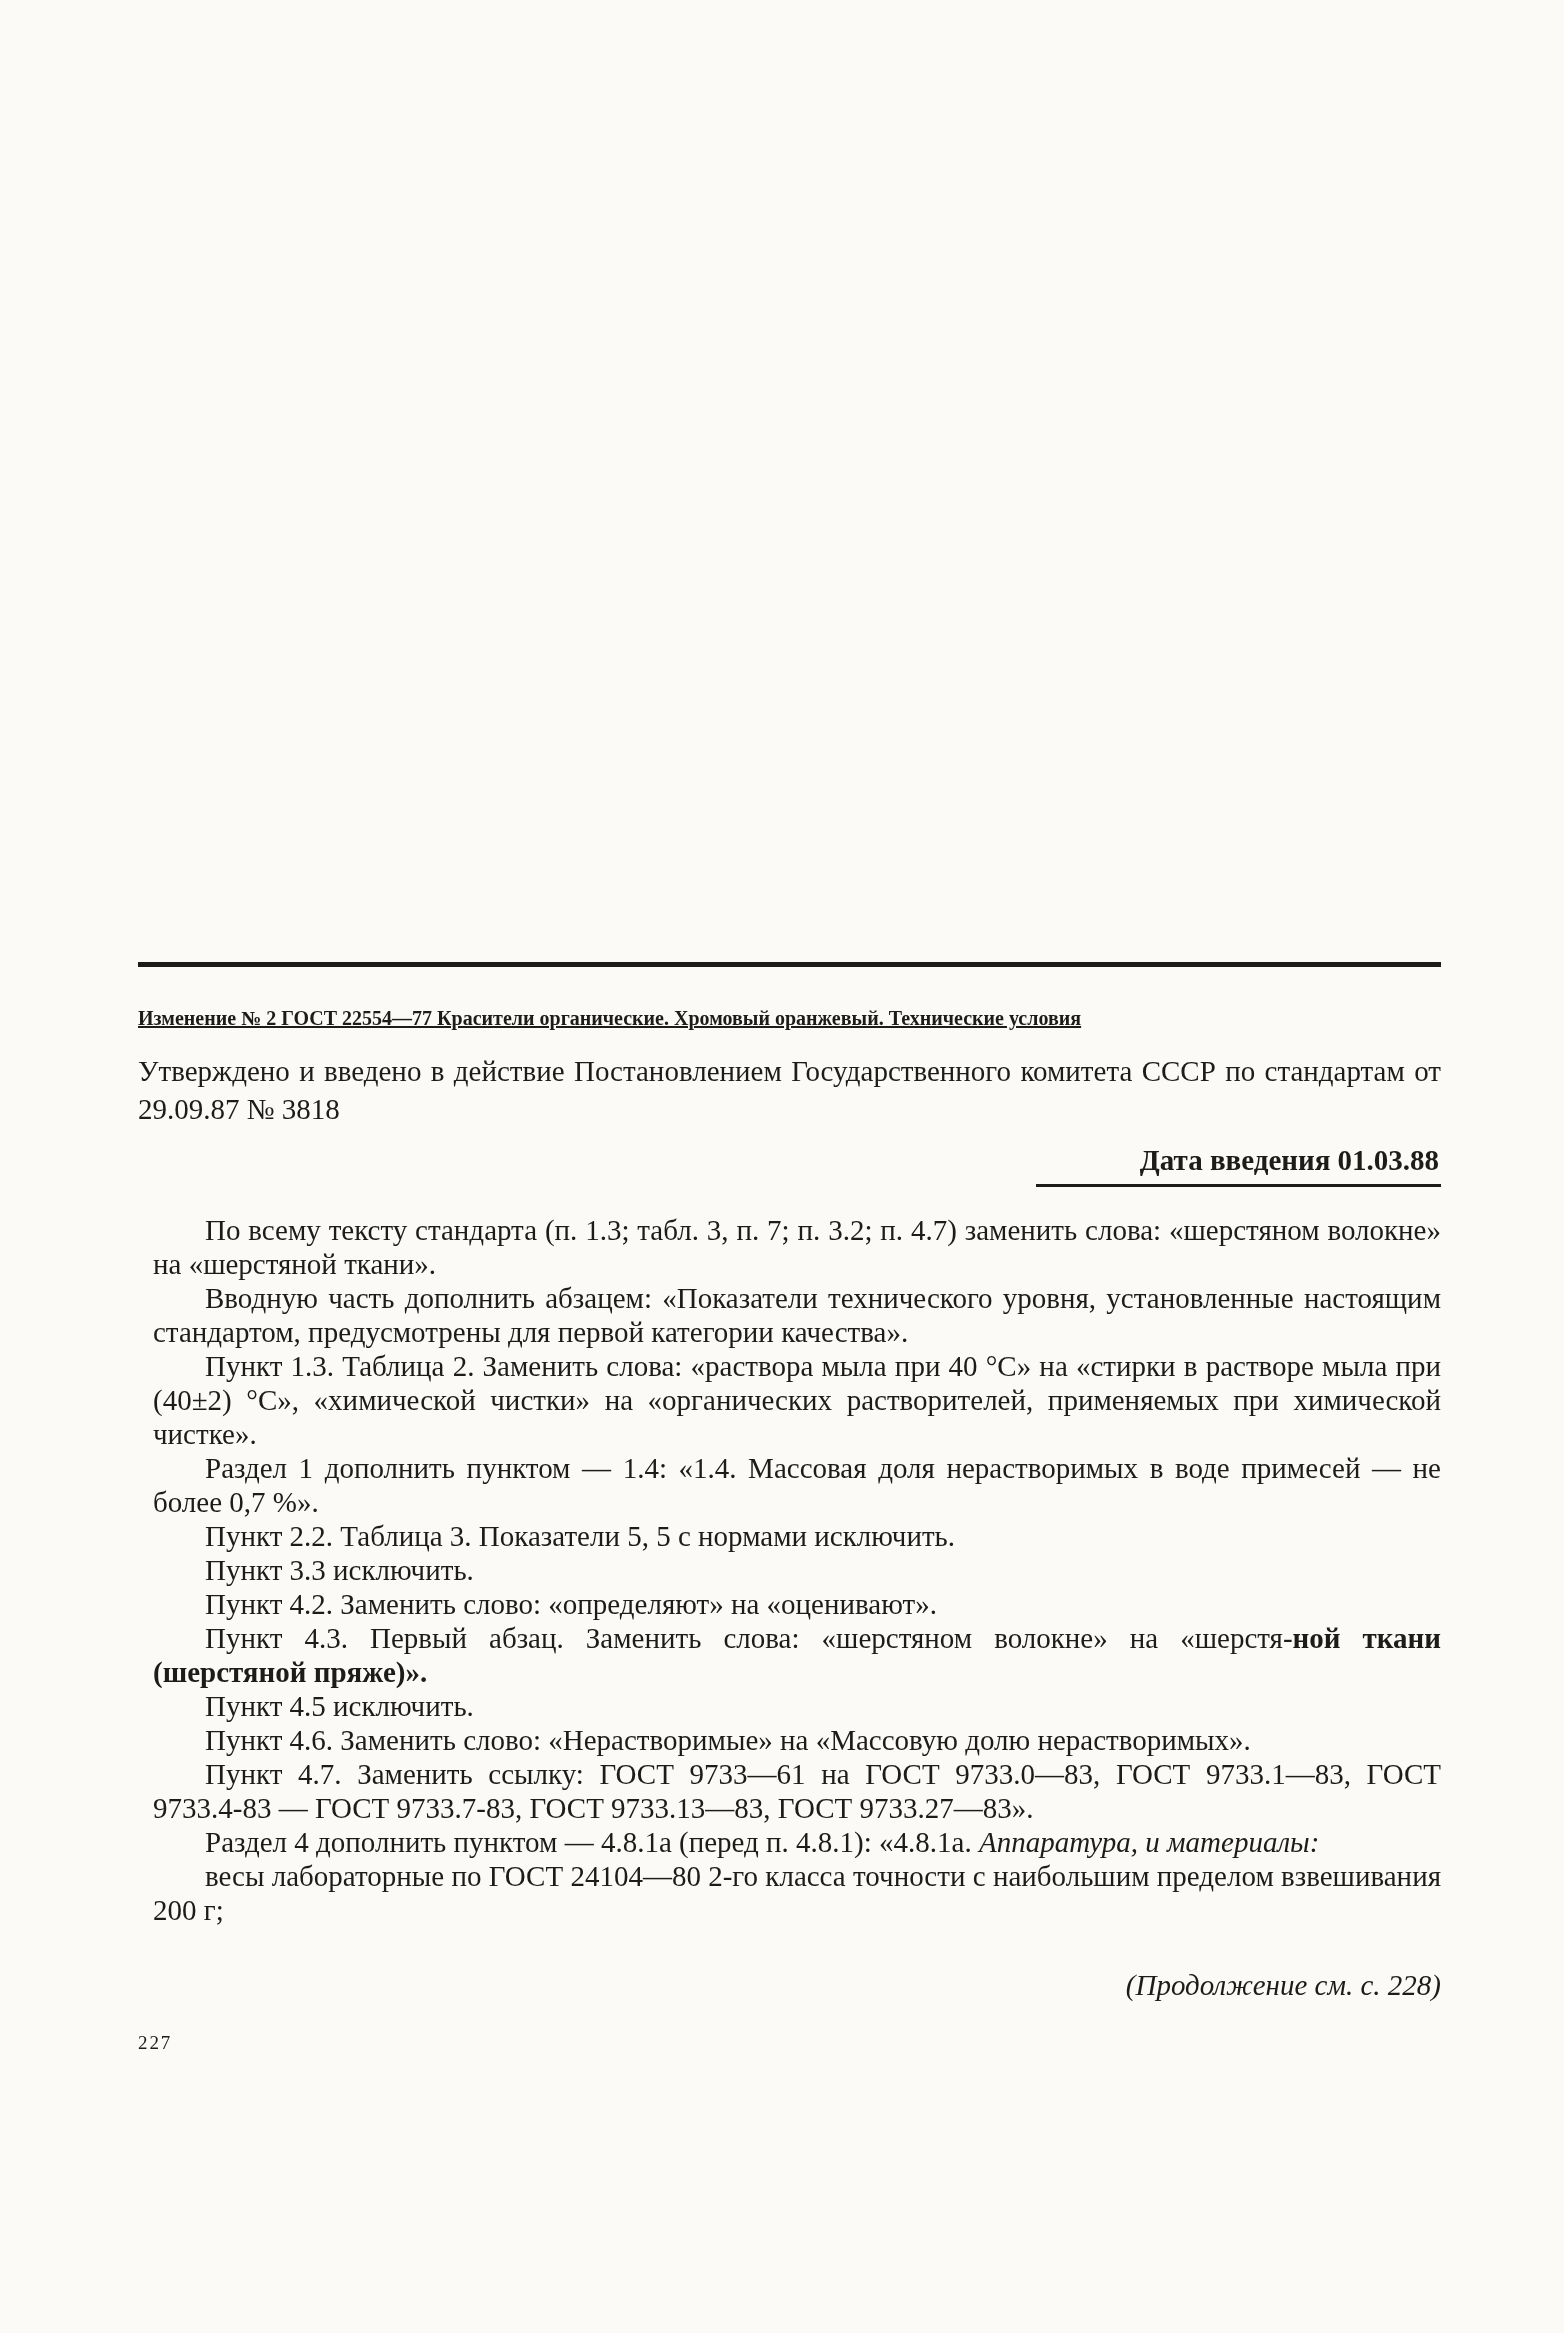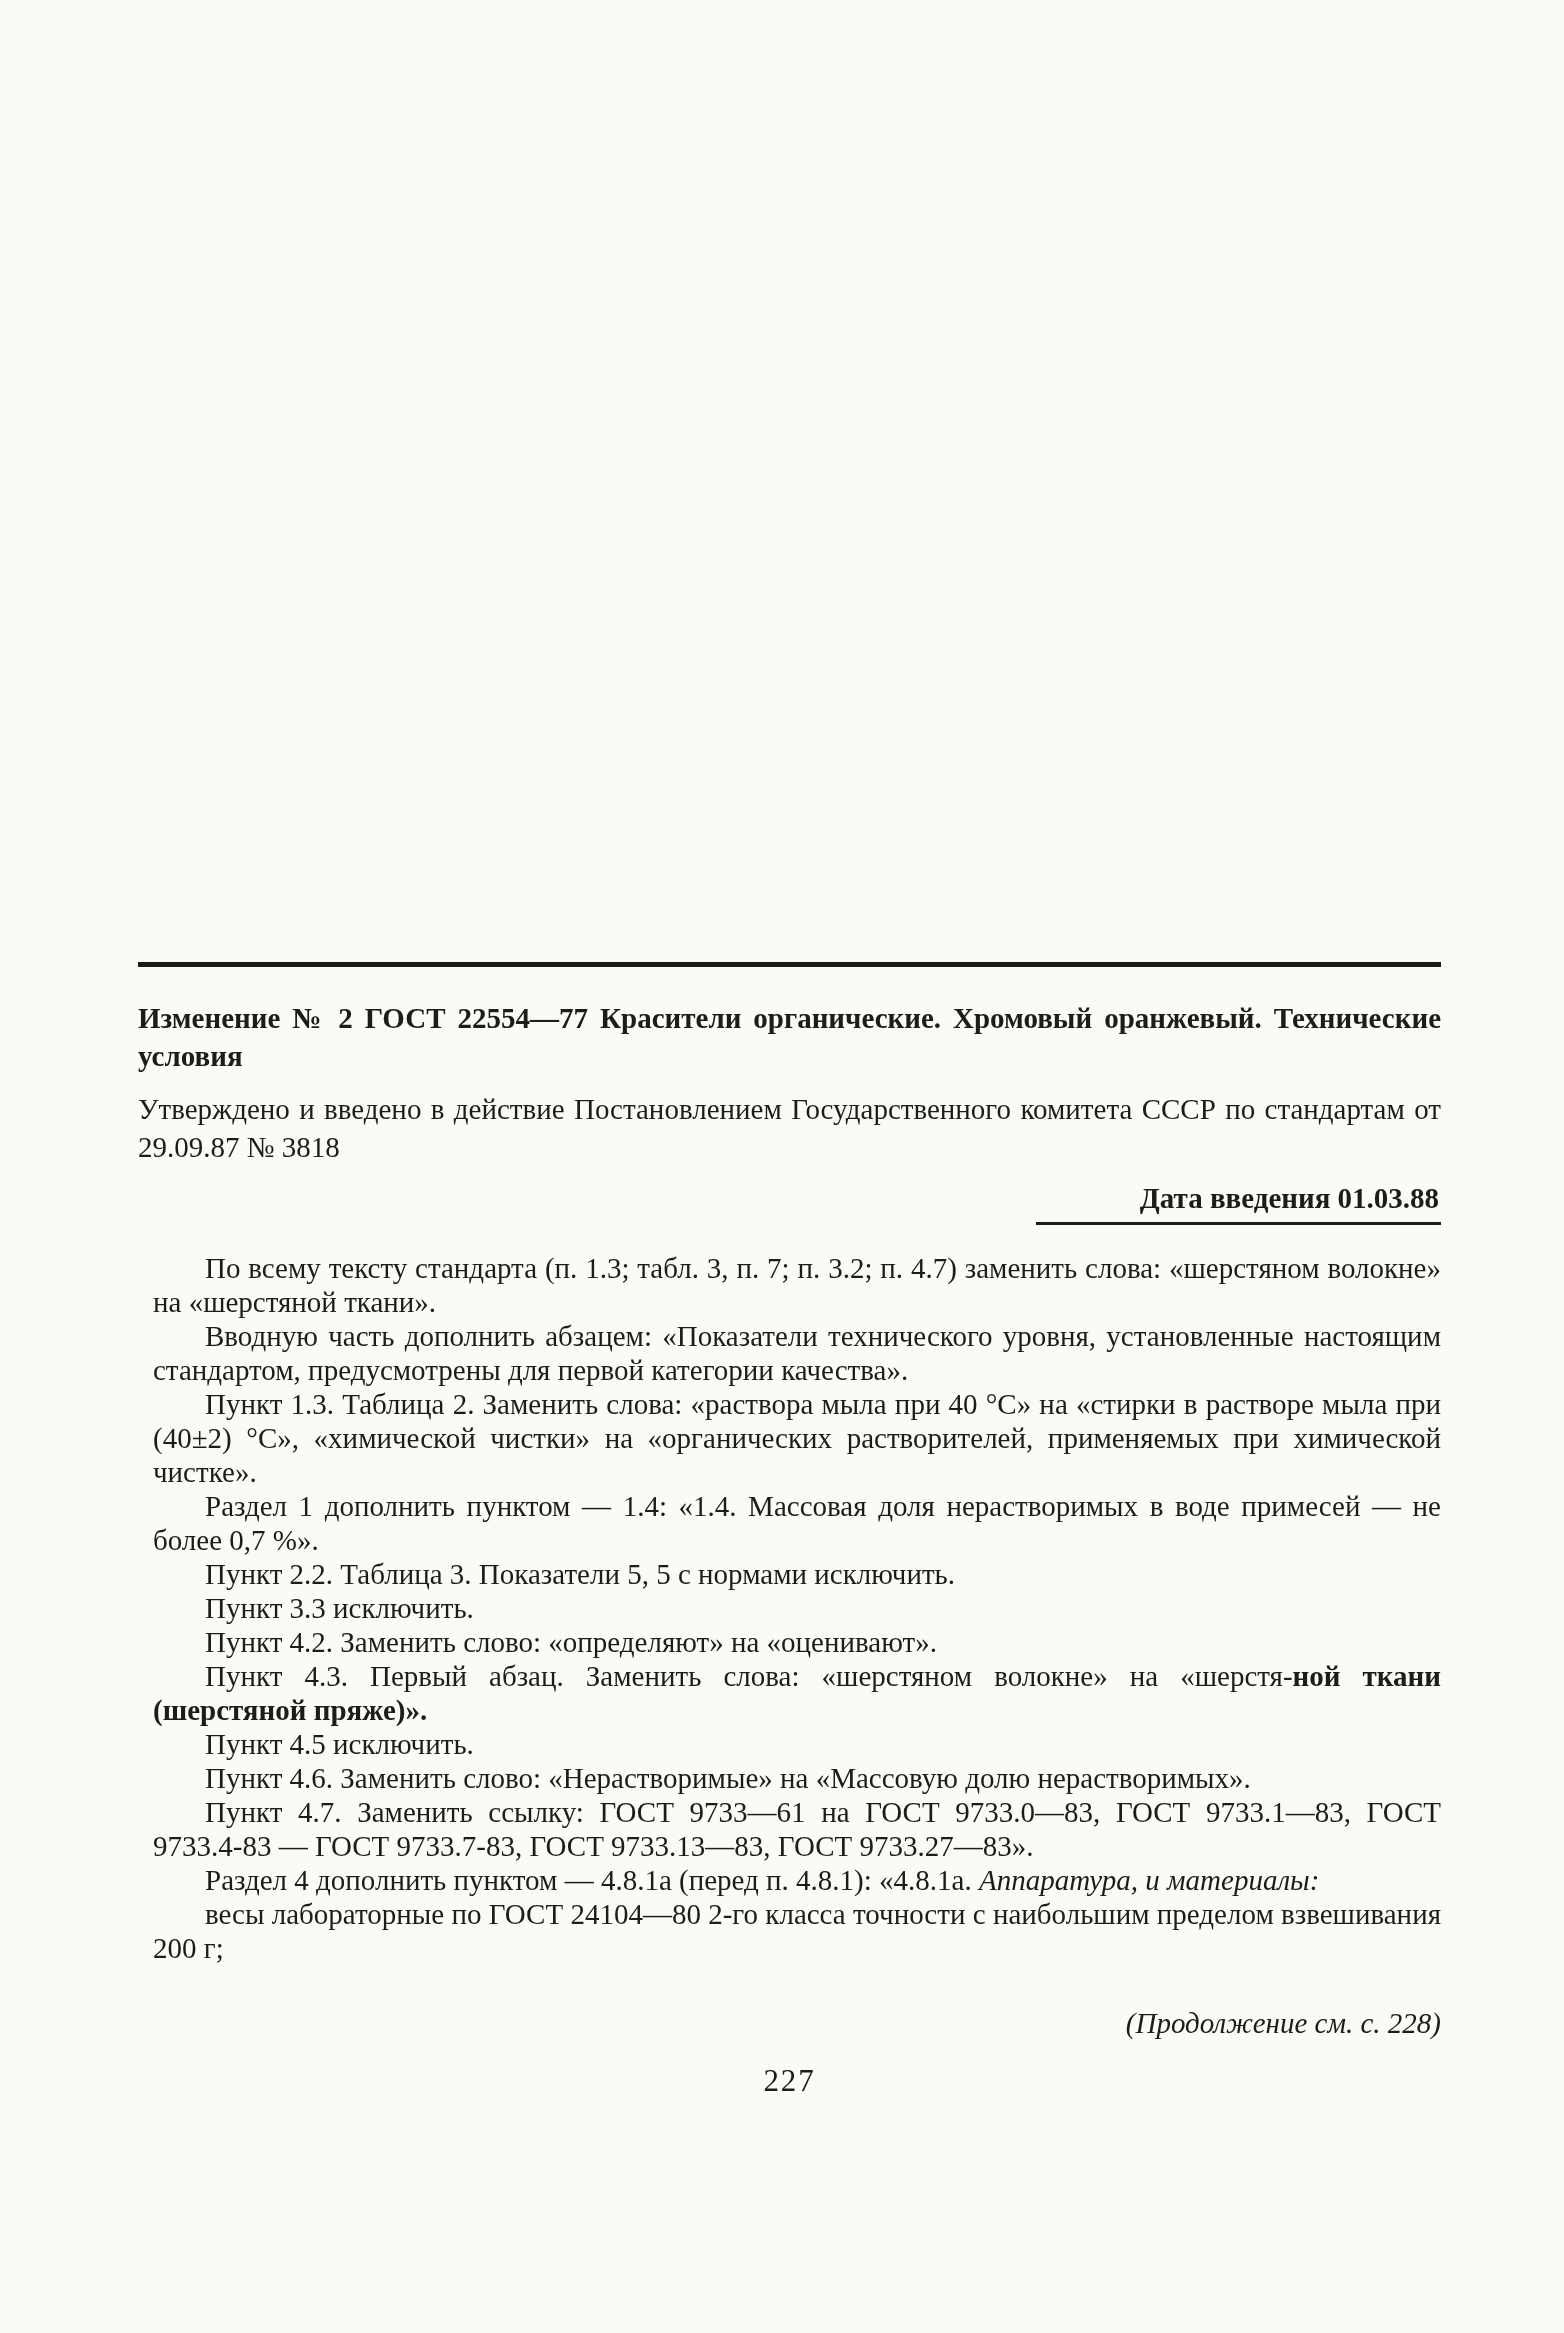--- a/index.html
+++ b/index.html
@@ -19,23 +19,24 @@
     width: 1303px;
   }
   .rule {
     height: 4.7px;
     background: #1d1c1a;
     width: 100%;
     margin-bottom: 32px;
   }
   .title {
     font-weight: bold;
-    font-size: 29px;
+    font-size: 20px;
     line-height: 38px;
     text-align: justify;
+    text-decoration: underline;
   }
   .approval {
     font-weight: normal;
     font-size: 29px;
     line-height: 38px;
     text-align: justify;
     margin-top: 15px;
   }
   .date-row {
     text-align: right;
@@ -64,22 +65,22 @@
   .para span.i { font-style: italic; }
   .continuation {
     margin-top: 41px;
     text-align: right;
     font-style: italic;
     font-size: 29px;
     line-height: 34px;
   }
   .pageno {
     margin-top: 24px;
-    text-align: center;
-    font-size: 31px;
+    text-align: left;
+    font-size: 19px;
     letter-spacing: 1.9px;
     line-height: 34px;
   }
 </style>
 </head>
 <body>
 
 <div class="content">
 
   <div class="rule"></div>

